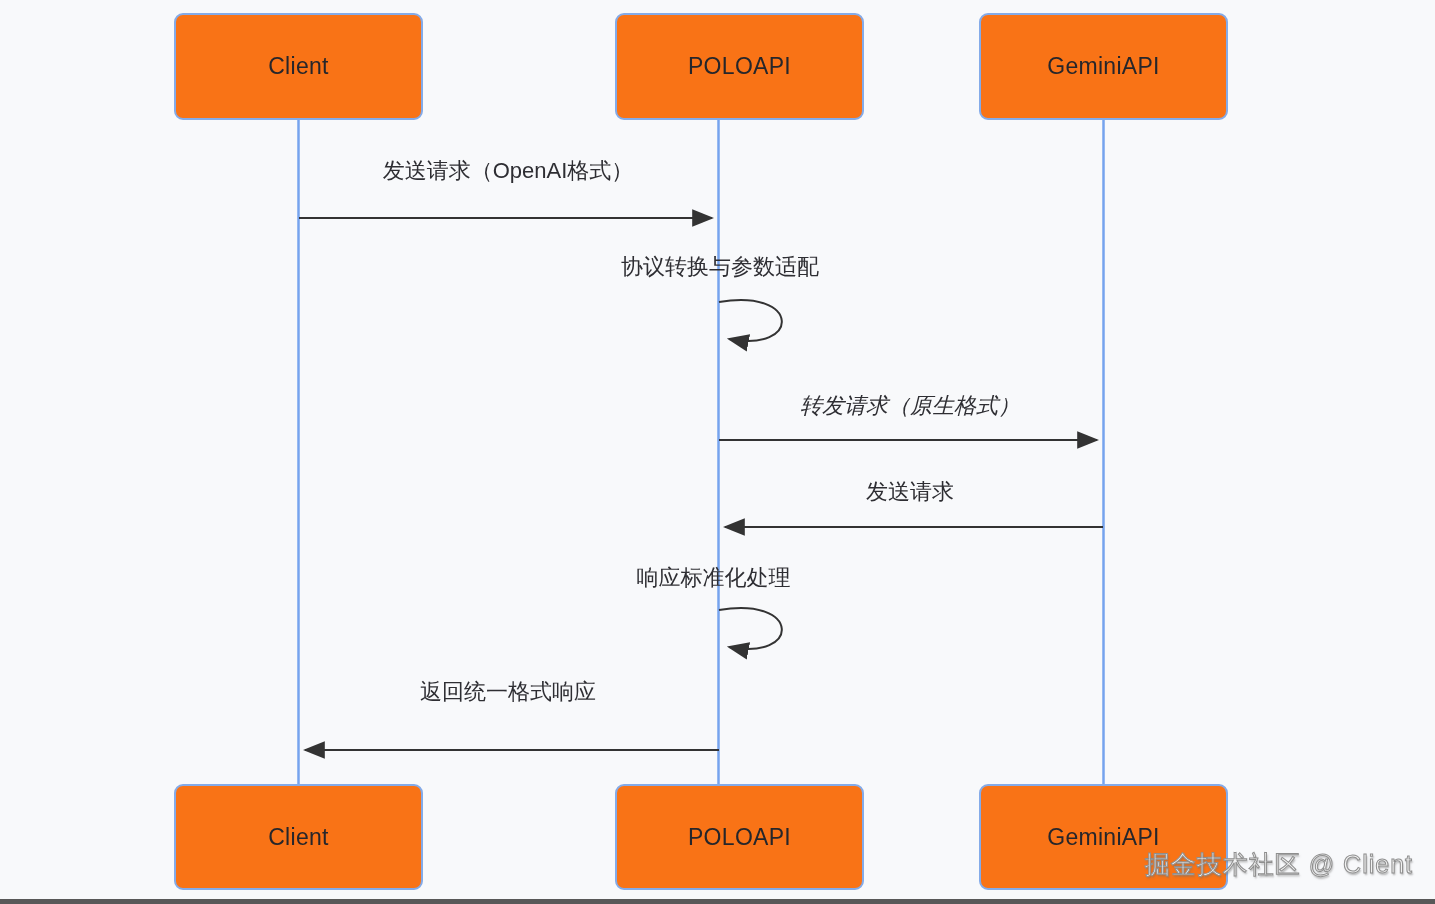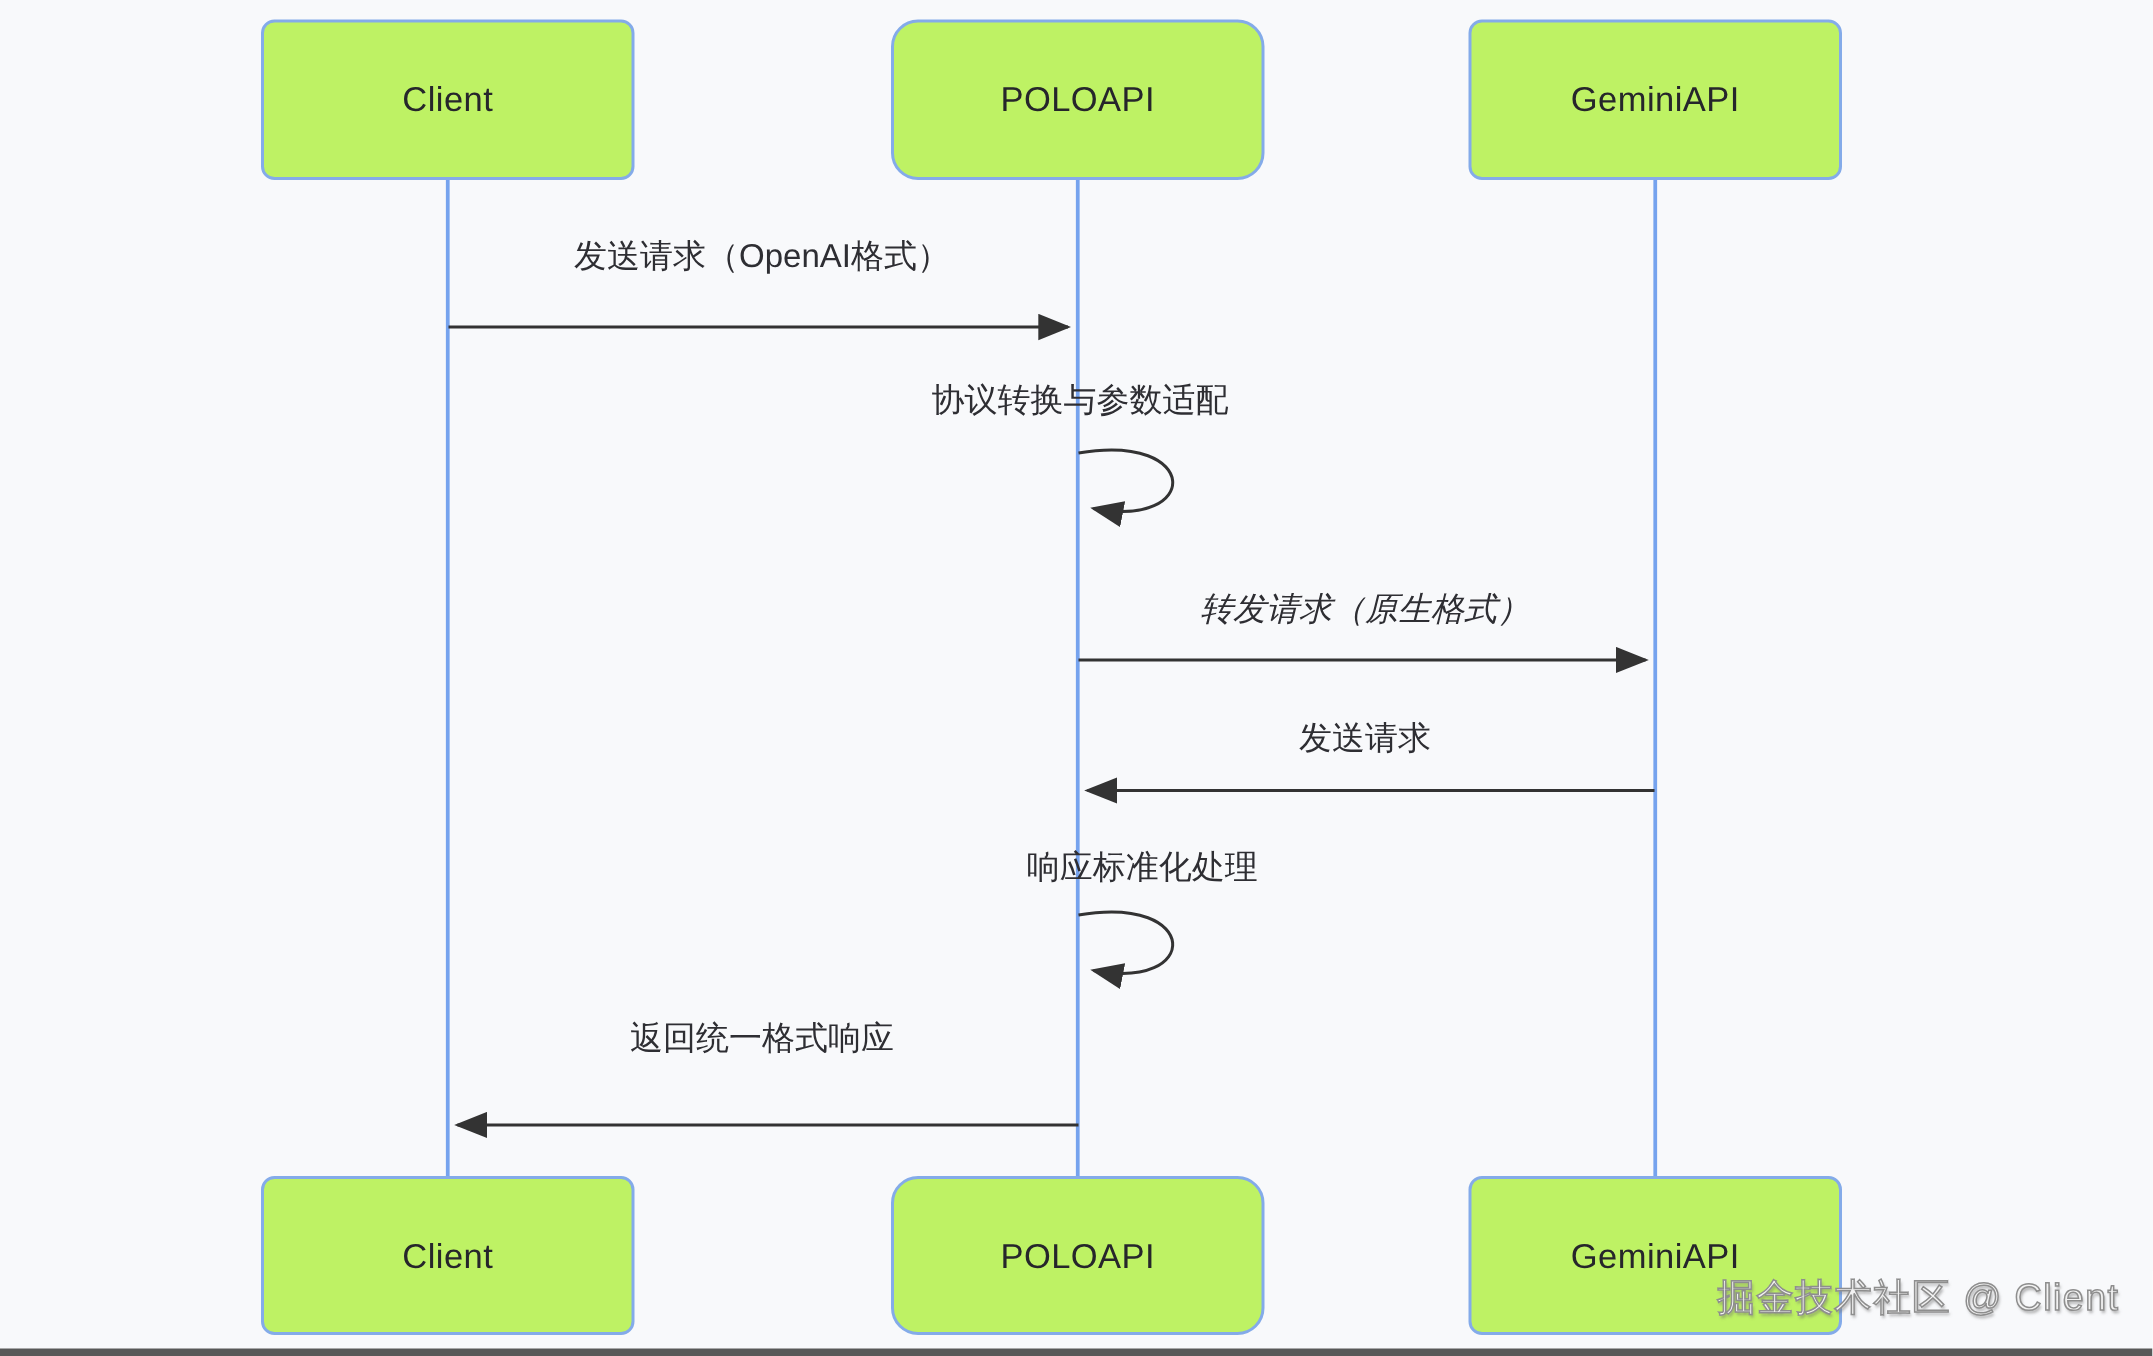--- a/index.html
+++ b/index.html
@@ -18,34 +18,34 @@
     position: absolute;
     left: 0;
     top: 0;
     width: 1435px;
     height: 904px;
   }
   .actor-box {
     position: absolute;
     width: 249px;
     box-sizing: border-box;
-    background: #bef264;
+    background: #f97316;
     border: 2px solid #84abe9;
     border-radius: 9px;
     display: flex;
     align-items: center;
     justify-content: center;
     font-size: 23px;
     color: #26262b;
     letter-spacing: 0.3px;
   }
   .actor-box.top { top: 13px; height: 107px; }
   .actor-box.bottom { top: 784px; height: 106px; }
   .actor-client { left: 174px; }
-  .actor-poloapi { left: 594px; border-radius: 18px; }
+  .actor-poloapi { left: 615px; }
   .actor-gemini { left: 979px; }
   .msg-label {
     position: absolute;
     transform: translateX(-50%);
     font-size: 22px;
     color: #2e2e33;
     white-space: nowrap;
   }
   .watermark {
     position: absolute;
@@ -113,20 +113,20 @@
     <span>POLOAPI</span>
   </div>
   <div class="actor-box bottom actor-gemini">
     <span>GeminiAPI</span>
   </div>
 
   <div class="msg-label" style="left:508px; top:156px;">发送请求（OpenAI格式）</div>
   <div class="msg-label" style="left:720px; top:252px;">协议转换与参数适配</div>
   <div class="msg-label" style="left:910px; top:391px;font-style:italic;">转发请求（原生格式）</div>
   <div class="msg-label" style="left:910px; top:477px;">发送请求</div>
-  <div class="msg-label" style="left:740px; top:563px;padding-left:43px;">响应标准化处理</div>
+  <div class="msg-label" style="left:692px; top:563px;padding-left:43px;">响应标准化处理</div>
   <div class="msg-label" style="left:508px; top:677px;">返回统一格式响应</div>
 
   <div class="watermark">掘金技术社区 @ Client</div>
 
   <div class="bottom-bar"></div>
 
 </div>
 
 </body></html>

